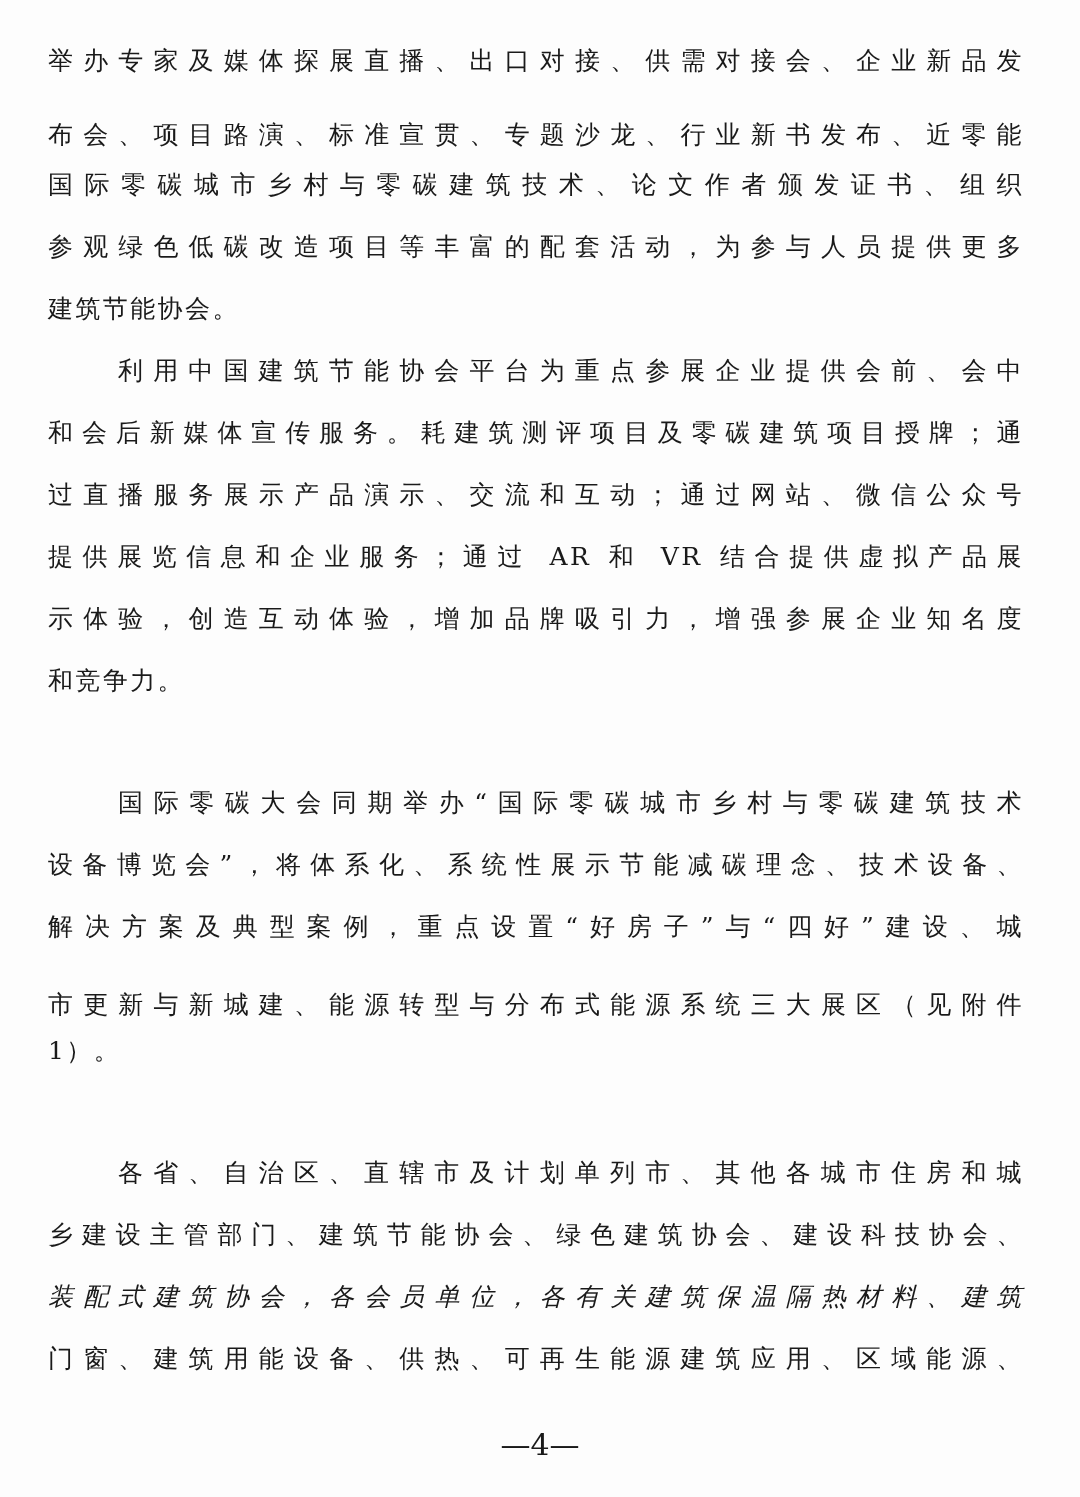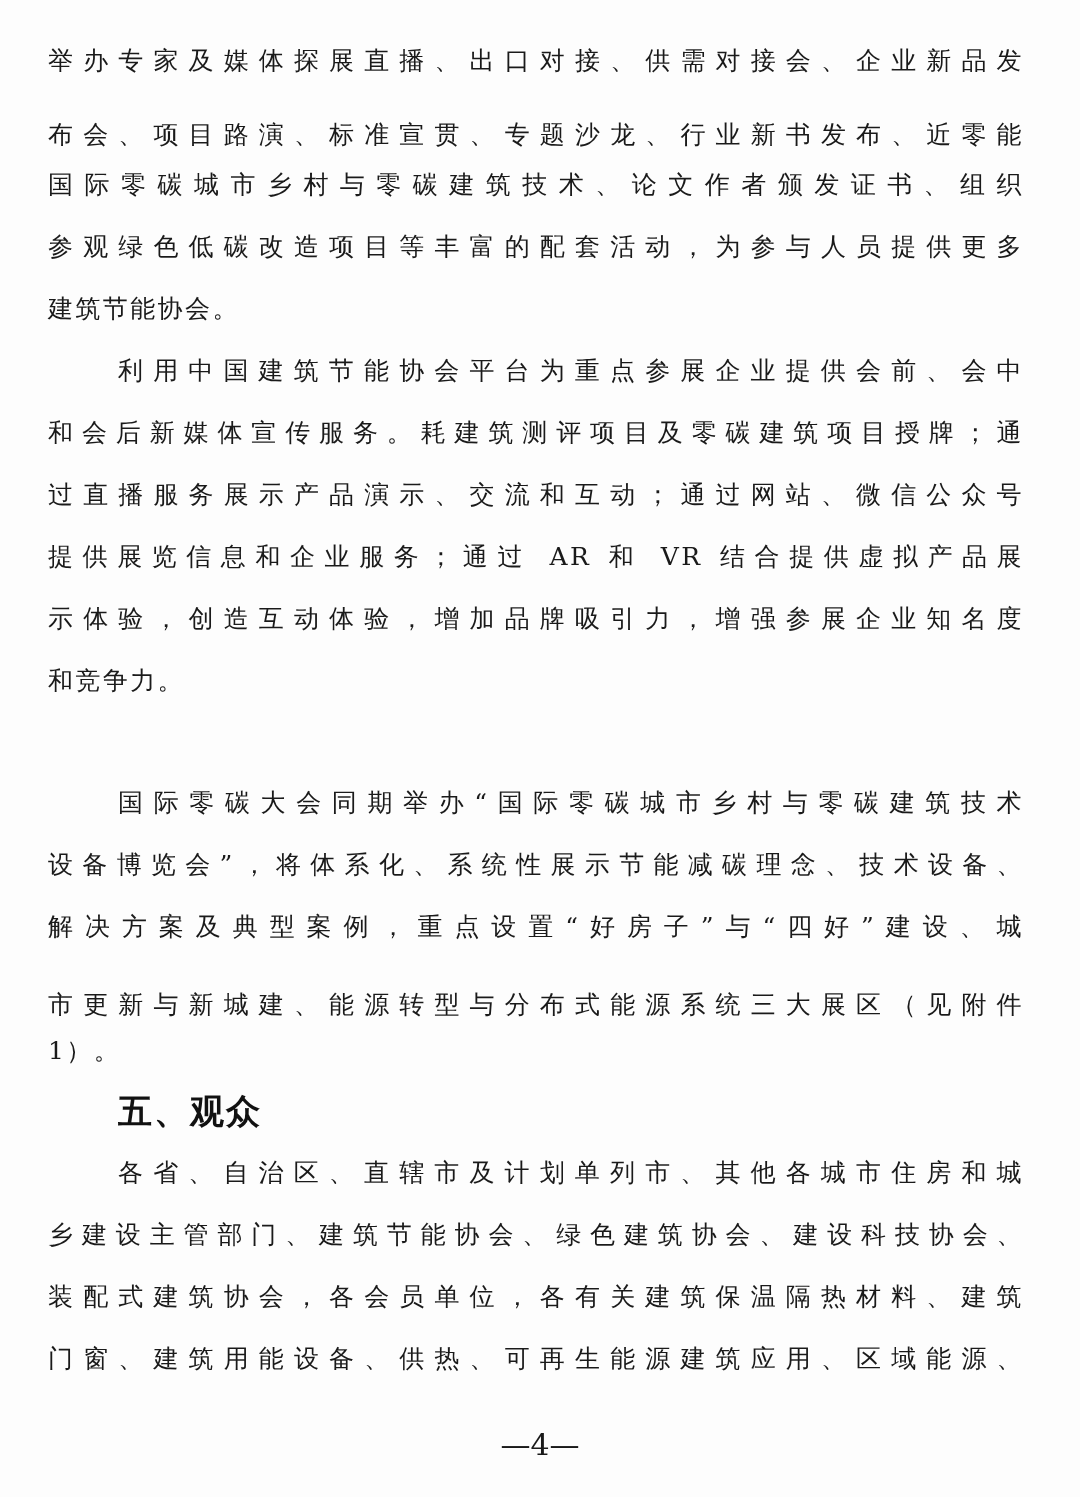--- a/index.html
+++ b/index.html
@@ -88,23 +88,22 @@
   </div>
 
   <div>
     <div class="line indent" style="top:772px;">国际零碳大会同期举办“国际零碳城市乡村与零碳建筑技术</div>
     <div class="line" style="top:834px;">设备博览会”，将体系化、系统性展示节能减碳理念、技术设备、</div>
     <div class="line" style="top:896px;">解决方案及典型案例，重点设置“好房子”与“四好”建设、城</div>
     <div class="line" style="top:974px;">市更新与新城建、能源转型与分布式能源系统三大展区（见附件</div>
     <div class="line last" style="top:1020px;">1）。</div>
   </div>
 
-  <div class="heading" style="top:1080px;">五、观众</div>
   <div>
     <div class="line indent" style="top:1142px;">各省、自治区、直辖市及计划单列市、其他各城市住房和城</div>
     <div class="line" style="top:1204px;">乡建设主管部门、建筑节能协会、绿色建筑协会、建设科技协会、</div>
-    <div class="line" style="top:1266px;">装配式建筑协会，各会员单位，各有关建筑保温隔热材料、建筑</div>
+    <div class="line" style="top:1266px;font-style:italic;">装配式建筑协会，各会员单位，各有关建筑保温隔热材料、建筑</div>
     <div class="line" style="top:1328px;">门窗、建筑用能设备、供热、可再生能源建筑应用、区域能源、</div>
   </div>
 
   <div class="page-number">—4—</div>
 
 </div>
 
 </body></html>

